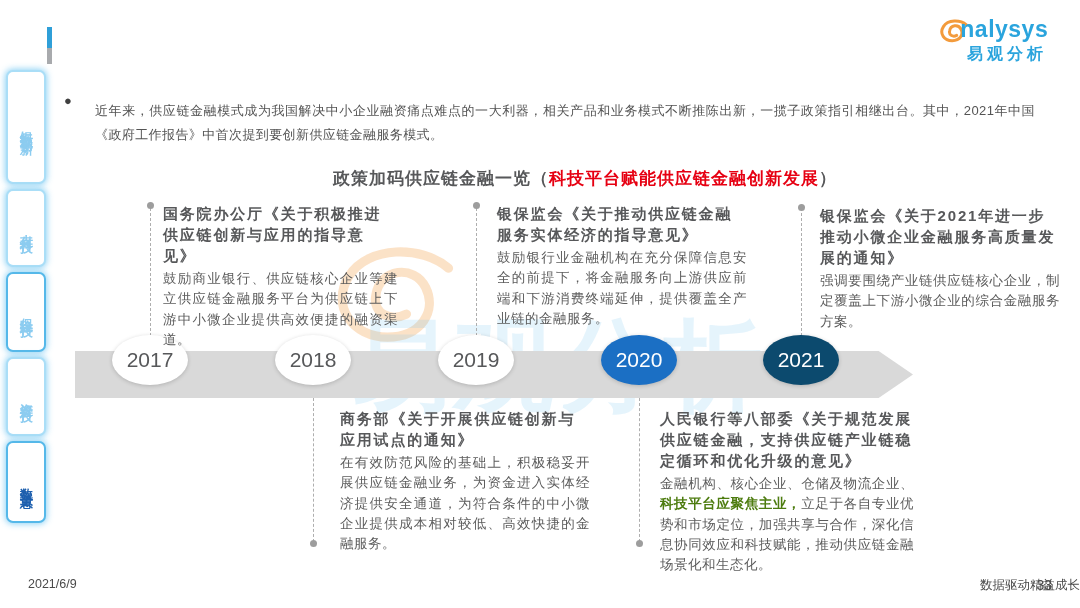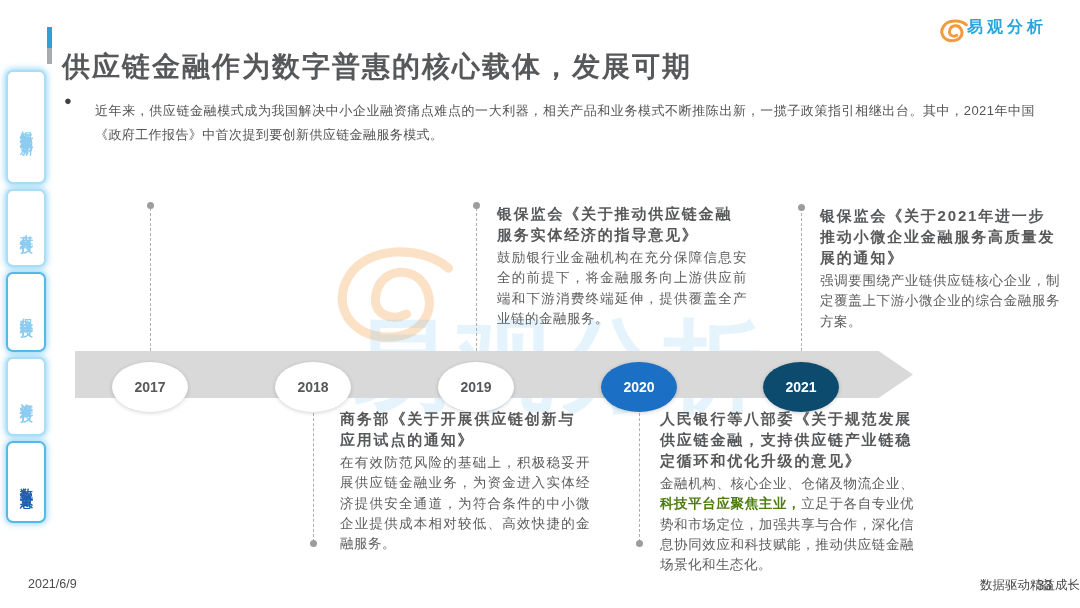--- a/index.html
+++ b/index.html
@@ -48,23 +48,23 @@
     line-height:1.85;color:#545454;letter-spacing:0.4px;text-align:justify;}
 
   
   .section-heading{position:absolute;left:333px;top:167px;font-size:17px;font-weight:700;
     letter-spacing:1px;white-space:nowrap;color:#57585a;}
   .section-heading .hl{color:#e60012;}
 
   
   .band{position:absolute;left:75px;top:351px;width:838px;height:47px;background:#d9d9d9;
     clip-path:polygon(0% 0%,95.9% 0%,100% 50%,95.9% 100%,0% 100%);}
-  .year{position:absolute;top:362px;width:76px;height:50px;border-radius:50%;
+  .year{position:absolute;top:335px;width:76px;height:50px;border-radius:50%;
     display:flex;align-items:center;justify-content:center;
-    font-size:14px;font-weight:700;background:#fff;color:#57585a;
+    font-size:21px;font-weight:400;background:#fff;color:#57585a;
     box-shadow:0 1px 4px rgba(0,0,0,0.18);}
   .year-2017{left:112px;}
   .year-2018{left:275px;}
   .year-2019{left:438px;}
   .year-2020{left:601px;background:#1b6fc4;color:#fff;}
   .year-2021{left:763px;background:#0c4a6e;color:#fff;}
 
   .connector{position:absolute;width:0;border-left:1px dashed #aeaeae;}
   .conn-up{top:208px;height:143px;}
   .conn-down{top:398px;height:144px;}
@@ -110,51 +110,58 @@
 
   <nav class="sidebar">
     <div class="tab tab-1">银行数字创新</div>
     <div class="tab tab-2">支付科技</div>
     <div class="tab tab-3">保险科技</div>
     <div class="tab tab-4">资管科技</div>
     <div class="tab tab-5">数字普惠</div>
   </nav>
 
   <div class="accent-bar"></div>
-  <h1 class="page-title">供应链金融作为数字普惠的核心载体，发展可期</h1>
 
   <div class="brand">
     <svg class="brand-swirl" width="30" height="26" viewBox="0 0 34 28">
       <path d="M31 7 C24 1 10 1 5 9 C0 17 6 25 15 25 C24 25 28 18 25 12 C22 6 13 7 12 14 C11 19 16 21 20 19" stroke="#f39b3c" stroke-width="3.4" fill="none" stroke-linecap="round"></path>
     </svg>
+    <span class="brand-latin">analysys</span>
     <div class="brand-cn">易观分析</div>
   </div>
 
   <span class="intro-bullet">●</span>
   <p class="intro-text">近年来，供应链金融模式成为我国解决中小企业融资痛点难点的一大利器，相关产品和业务模式不断推陈出新，一揽子政策指引相继出台。其中，2021年中国《政府工作报告》中首次提到要创新供应链金融服务模式。</p>
 
+  <div class="section-heading">
+    <span>政策加码供应链金融一览</span><span>（</span><span class="hl">科技平台赋能供应链金融创新发展</span><span>）</span>
+  </div>
 
   <div class="connector conn-up conn-x-2017"></div>
   <div class="connector conn-up conn-x-2019"></div>
   <div class="connector conn-up conn-x-2021"></div>
   <div class="connector conn-down conn-x-2018"></div>
   <div class="connector conn-down conn-x-2020"></div>
   <div class="conn-dot dot-2017"></div>
   <div class="conn-dot dot-2019"></div>
   <div class="conn-dot dot-2021"></div>
   <div class="conn-dot dot-2018"></div>
   <div class="conn-dot dot-2020"></div>
 
   <div class="band"></div>
   <div class="year year-2017">2017</div>
   <div class="year year-2018">2018</div>
   <div class="year year-2019">2019</div>
   <div class="year year-2020">2020</div>
   <div class="year year-2021">2021</div>
 
+  <div class="event ev-2017">
+    <div class="event-title">国务院办公厅《关于积极推进供应链创新与应用的指导意见》</div>
+    <div class="event-body">鼓励商业银行、供应链核心企业等建立供应链金融服务平台为供应链上下游中小微企业提供高效便捷的融资渠道。</div>
+  </div>
   <div class="event ev-2019">
     <div class="event-title">银保监会《关于推动供应链金融服务实体经济的指导意见》</div>
     <div class="event-body">鼓励银行业金融机构在充分保障信息安全的前提下，将金融服务向上游供应前端和下游消费终端延伸，提供覆盖全产业链的金融服务。</div>
   </div>
   <div class="event ev-2021">
     <div class="event-title">银保监会《关于2021年进一步推动小微企业金融服务高质量发展的通知》</div>
     <div class="event-body">强调要围绕产业链供应链核心企业，制定覆盖上下游小微企业的综合金融服务方案。</div>
   </div>
 
   <div class="event ev-2018">

